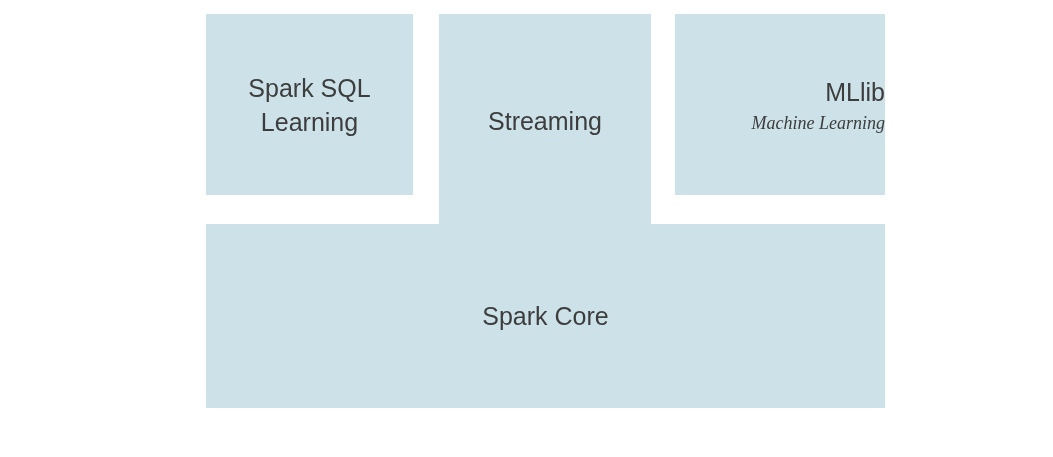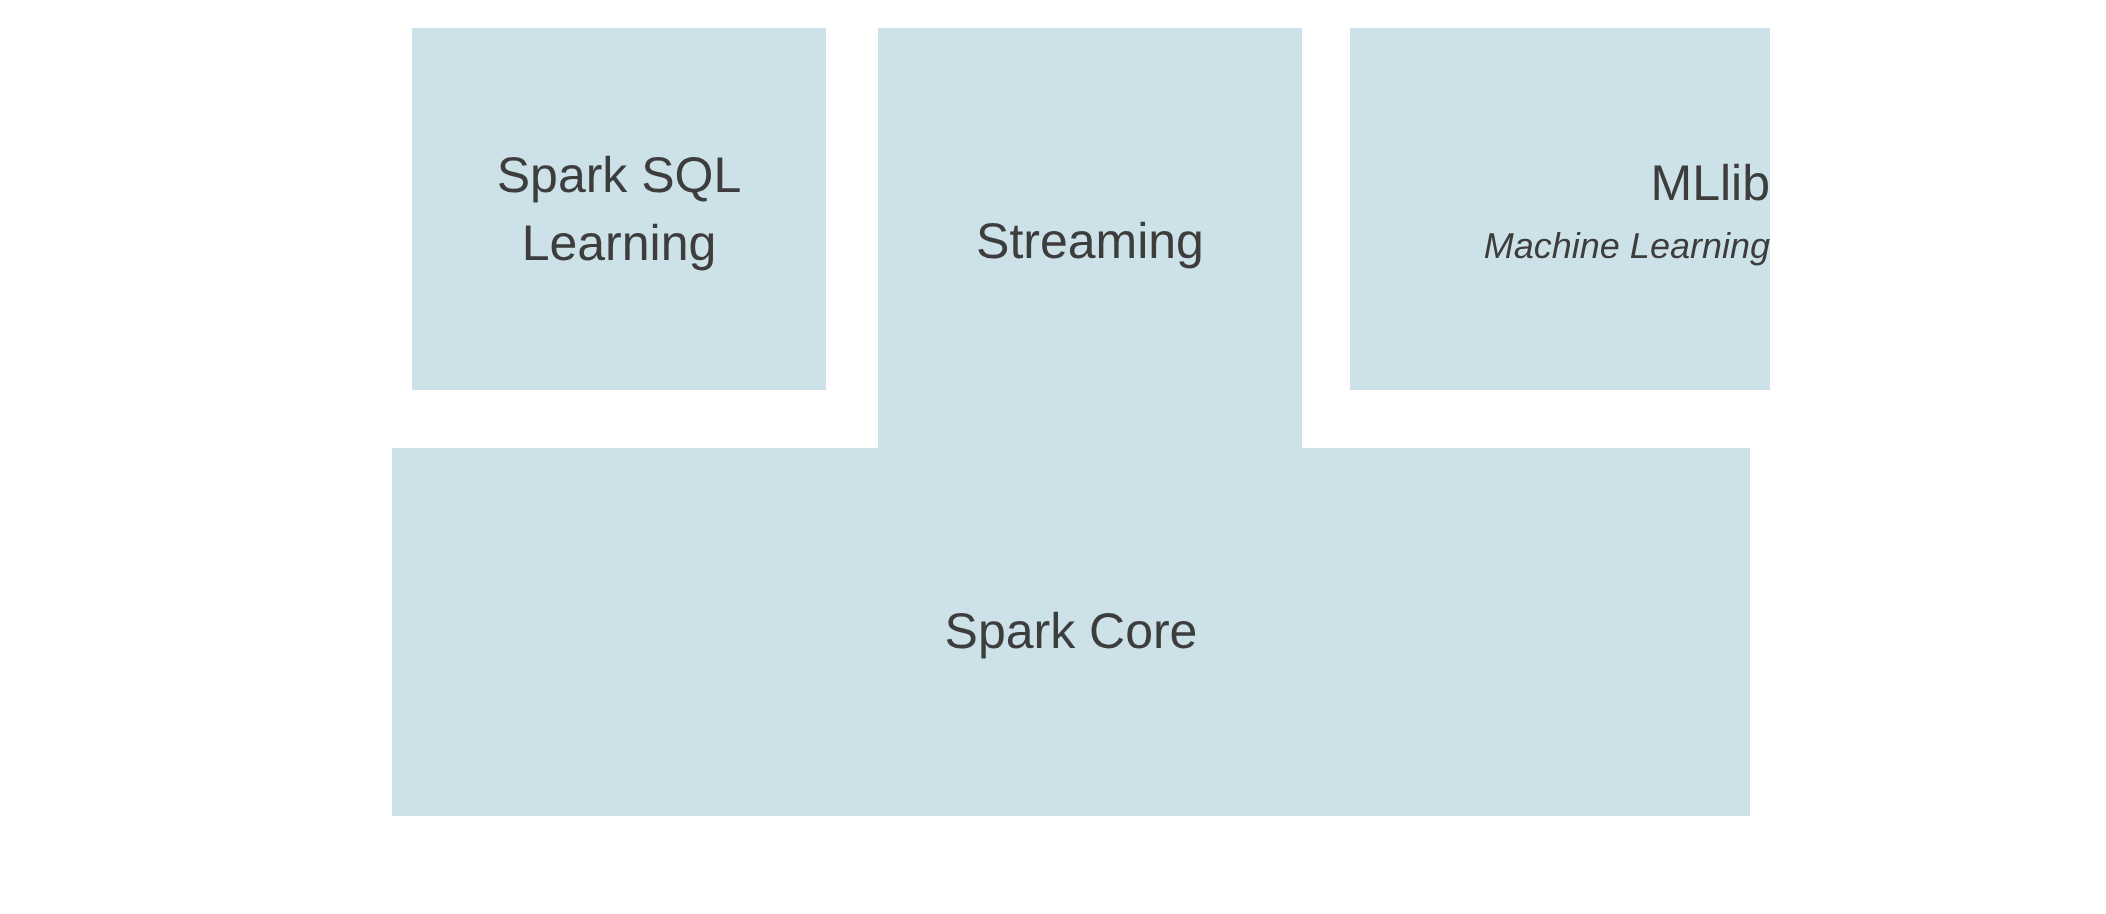--- a/index.html
+++ b/index.html
@@ -40,35 +40,36 @@
     height: 214px;
   }
   .box-mllib {
     left: 647px;
     top: 14px;
     width: 210px;
     height: 181px;
     align-items: flex-end;
   }
   .box-spark-core {
-    left: 168px;
+    left: 178px;
     top: 224px;
     width: 679px;
     height: 184px;
   }
   .box-label {
     font-size: 25px;
     line-height: 34px;
     font-weight: 400;
   }
   .box-sublabel {
     font-size: 18px;
     line-height: 24px;
     font-style: italic;
     margin-top: 2px;
+    font-family: Liberation Serif, serif;
   }
 </style>
 </head>
 <body>
 
 <div class="canvas">
 
   <div class="box box-spark-sql">
     <div class="box-label">Spark SQL</div>
     <div class="box-label">Learning</div>

